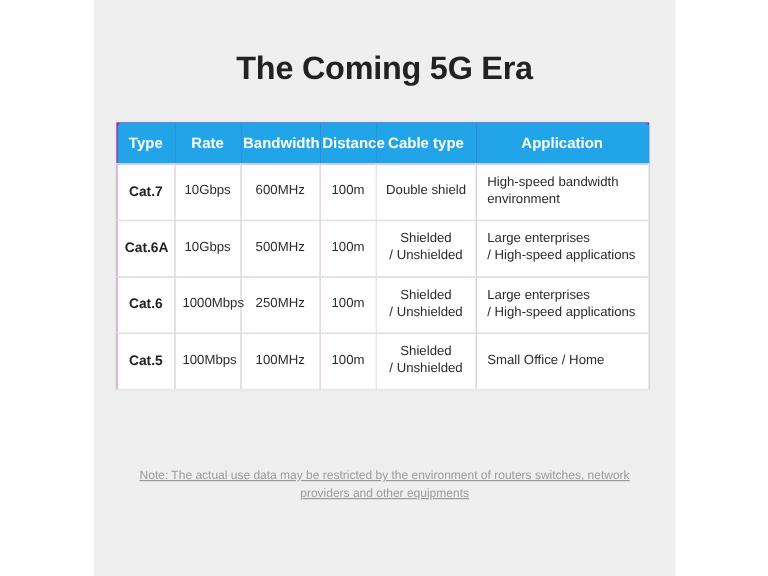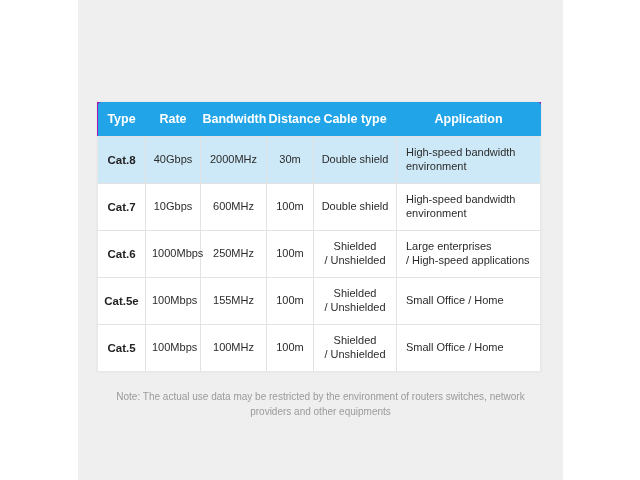--- a/index.html
+++ b/index.html
@@ -105,30 +105,32 @@
 
   #table-note {
     position: absolute;
     left: 30px;
     top: 390px;
     width: 425px;
     text-align: center;
     font-size: 10px;
     line-height: 1.45;
     color: #9a9a9a;
+    text-decoration: underline;
   }
   .nowrap-cell { white-space: nowrap; }
 </style>
 </head>
 <body>
 
 <div id="stage">
   <div id="panel">
     <div id="inner">
 
+      <div id="page-title">The Coming 5G Era</div>
 
       <table id="cable-table">
         <colgroup>
           <col class="col-type">
           <col class="col-rate">
           <col class="col-bandwidth">
           <col class="col-distance">
           <col class="col-cable">
           <col class="col-app">
         </colgroup>
@@ -136,51 +138,43 @@
           <tr>
               <th class="th-first">Type</th>
               <th>Rate</th>
               <th>Bandwidth</th>
               <th>Distance</th>
               <th>Cable type</th>
               <th class="th-last">Application</th>
             </tr>
         </thead>
         <tbody>
-            <tr class="row-highlight">
-              <td class="c-type">Cat.8</td>
-              <td class="c-rate">40Gbps</td>
-              <td class="c-bandwidth">2000MHz</td>
-              <td class="c-distance">30m</td>
-              <td class="c-cable">Double shield</td>
-              <td class="c-app">High-speed bandwidth<br>environment</td>
-            </tr>
             <tr>
               <td class="c-type">Cat.7</td>
               <td class="c-rate">10Gbps</td>
               <td class="c-bandwidth">600MHz</td>
               <td class="c-distance">100m</td>
               <td class="c-cable">Double shield</td>
               <td class="c-app">High-speed bandwidth<br>environment</td>
             </tr>
             <tr>
+              <td class="c-type">Cat.6A</td>
+              <td class="c-rate">10Gbps</td>
+              <td class="c-bandwidth">500MHz</td>
+              <td class="c-distance">100m</td>
+              <td class="c-cable">Shielded<br>/ Unshielded</td>
+              <td class="c-app">Large enterprises<br>/ High-speed applications</td>
+            </tr>
+            <tr>
               <td class="c-type">Cat.6</td>
               <td class="c-rate">1000Mbps</td>
               <td class="c-bandwidth">250MHz</td>
               <td class="c-distance">100m</td>
               <td class="c-cable">Shielded<br>/ Unshielded</td>
               <td class="c-app">Large enterprises<br>/ High-speed applications</td>
-            </tr>
-            <tr>
-              <td class="c-type">Cat.5e</td>
-              <td class="c-rate">100Mbps</td>
-              <td class="c-bandwidth">155MHz</td>
-              <td class="c-distance">100m</td>
-              <td class="c-cable">Shielded<br>/ Unshielded</td>
-              <td class="c-app nowrap-cell">Small Office / Home</td>
             </tr>
             <tr>
               <td class="c-type">Cat.5</td>
               <td class="c-rate">100Mbps</td>
               <td class="c-bandwidth">100MHz</td>
               <td class="c-distance">100m</td>
               <td class="c-cable">Shielded<br>/ Unshielded</td>
               <td class="c-app nowrap-cell">Small Office / Home</td>
             </tr>
           </tbody>

